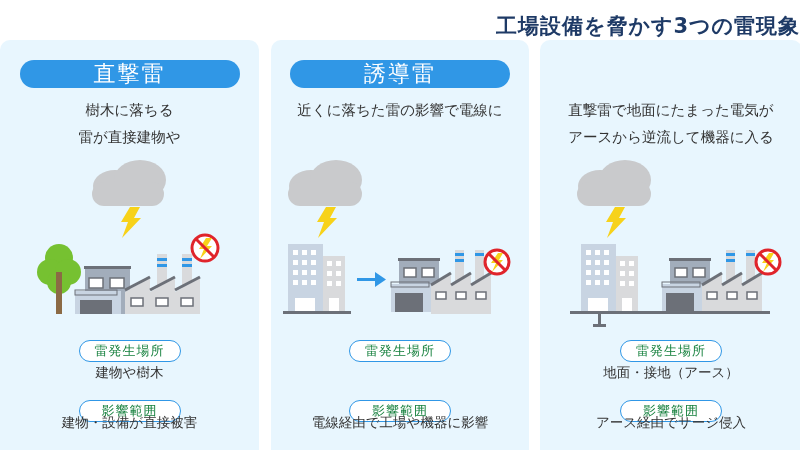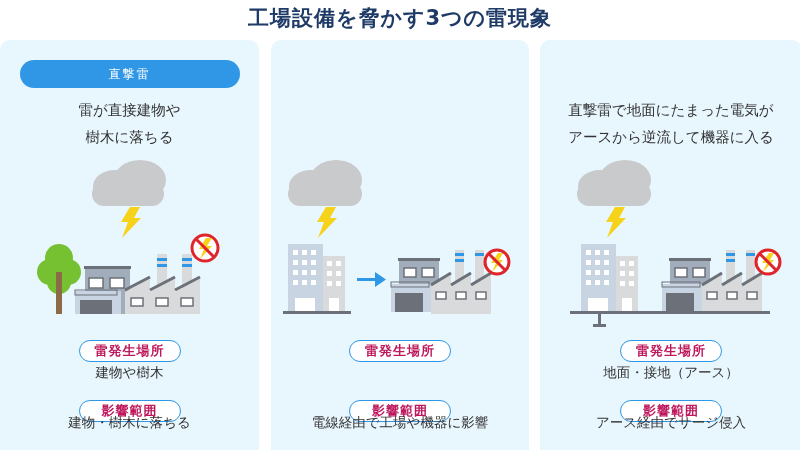--- a/index.html
+++ b/index.html
@@ -1,66 +1,65 @@
 <!DOCTYPE html>
 <html><head>
 <meta charset="utf-8">
 <style>
   * { box-sizing: border-box; margin: 0; padding: 0; }
   html, body { width: 800px; height: 450px; background: #ffffff; overflow: hidden; }
   body { font-family: "DejaVu Sans", "Liberation Sans", sans-serif; position: relative; }
   .title {
-    position: absolute; left: 0; top: 0; width: 800px; height: 40px;
-    text-align: center; font-size: 21px; font-weight: bold; color: #1e3a66;
+    position: absolute; left: 0; top: 8px; width: 800px; height: 40px;
+    text-align: right; font-size: 21px; font-weight: bold; color: #1e3a66;
     line-height: 36px; letter-spacing: 1px;
   }
   .panel {
     position: absolute; top: 40px; height: 420px; background: #e8f6fe;
     border-radius: 10px;
   }
   .panel.p1 { left: 0; width: 259px; }
   .panel.p2 { left: 271px; width: 258px; }
   .panel.p3 { left: 540px; width: 262px; }
   .pill {
     position: absolute; top: 20px; left: 50%; transform: translateX(-50%);
     width: 220px; height: 28px; background: #3097e6; border-radius: 14px;
-    color: #ffffff; font-size: 12px; text-align: center; line-height: 28px; letter-spacing: 2px;
+    color: #ffffff; font-size: 22px; text-align: center; line-height: 28px; letter-spacing: 2px;
   }
   .desc {
     position: absolute; top: 57px; left: 0; width: 100%; text-align: center;
     font-size: 14.5px; color: #333333; line-height: 27px;
   }
   .illus { position: absolute; top: 120px; left: 0; width: 100%; height: 170px; }
   .tag {
     position: absolute; left: 50%; transform: translateX(-50%);
     width: 102px; height: 22px; border: 1.5px solid #3097e6; border-radius: 11px;
-    background: #ffffff; color: #be185d; font-size: 13px; text-align: center; line-height: 19px;
+    background: #ffffff; color: #15803d; font-size: 13px; text-align: center; line-height: 19px;
     letter-spacing: 1px;
-    font-weight: bold;
   }
   .tag.t1 { top: 300px; }
   .tag.t2 { top: 360px; }
   .val {
     position: absolute; left: 0; width: 100%; text-align: center;
     font-size: 13.5px; color: #333333;
   }
   .val.v1 { top: 324px; }
   .val.v2 { top: 374px; }
   svg { display: block; }
 </style>
 </head>
 <body>
 
 <div class="title">工場設備を脅かす3つの雷現象</div>
 
 <div class="panel p1">
   <div class="pill">直撃雷</div>
   <div class="desc">
+    <div>樹木に落ちる</div>
     <div>雷が直接建物や</div>
-    <div>樹木に落ちる</div>
   </div>
   <div class="illus">
     <svg width="259" height="170" viewBox="0 0 259 170">
 
       <g>
         <ellipse cx="115" cy="26" rx="22" ry="16" fill="#c9cacc"></ellipse>
         <ellipse cx="140" cy="20" rx="26" ry="20" fill="#c9cacc"></ellipse>
         <rect x="92" y="22" width="72" height="24" rx="12" fill="#c9cacc"></rect>
       </g>
 
@@ -103,25 +102,27 @@
       <g>
         <circle cx="205" cy="88" r="13" fill="#ffffff" stroke="#e0242b" stroke-width="3"></circle>
         <polygon points="206,78 212,78 207,86 212,86 200,99 204,89 199,89" fill="#f7d21a"></polygon>
         <line x1="196" y1="79" x2="214" y2="97" stroke="#e0242b" stroke-width="3"></line>
       </g>
     </svg>
   </div>
   <div class="tag t1">雷発生場所</div>
   <div class="val v1">建物や樹木</div>
   <div class="tag t2">影響範囲</div>
-  <div class="val v2">建物・樹木に落ちる</div>
+  <div class="val v2">建物・設備が直接被害</div>
 </div>
 
 <div class="panel p2">
+  <div class="pill">誘導雷</div>
   <div class="desc">
+    <div>近くに落ちた雷の影響で電線に</div>
   </div>
   <div class="illus">
     <svg width="258" height="170" viewBox="0 0 258 170">
       <g>
         <ellipse cx="40" cy="26" rx="22" ry="16" fill="#c9cacc"></ellipse>
         <ellipse cx="65" cy="20" rx="26" ry="20" fill="#c9cacc"></ellipse>
         <rect x="17" y="22" width="74" height="24" rx="12" fill="#c9cacc"></rect>
       </g>
       <polygon points="55,47 65,47 59,58 66,58 47,78 53,62 46,62" fill="#f7d21a"></polygon>
       <g>

